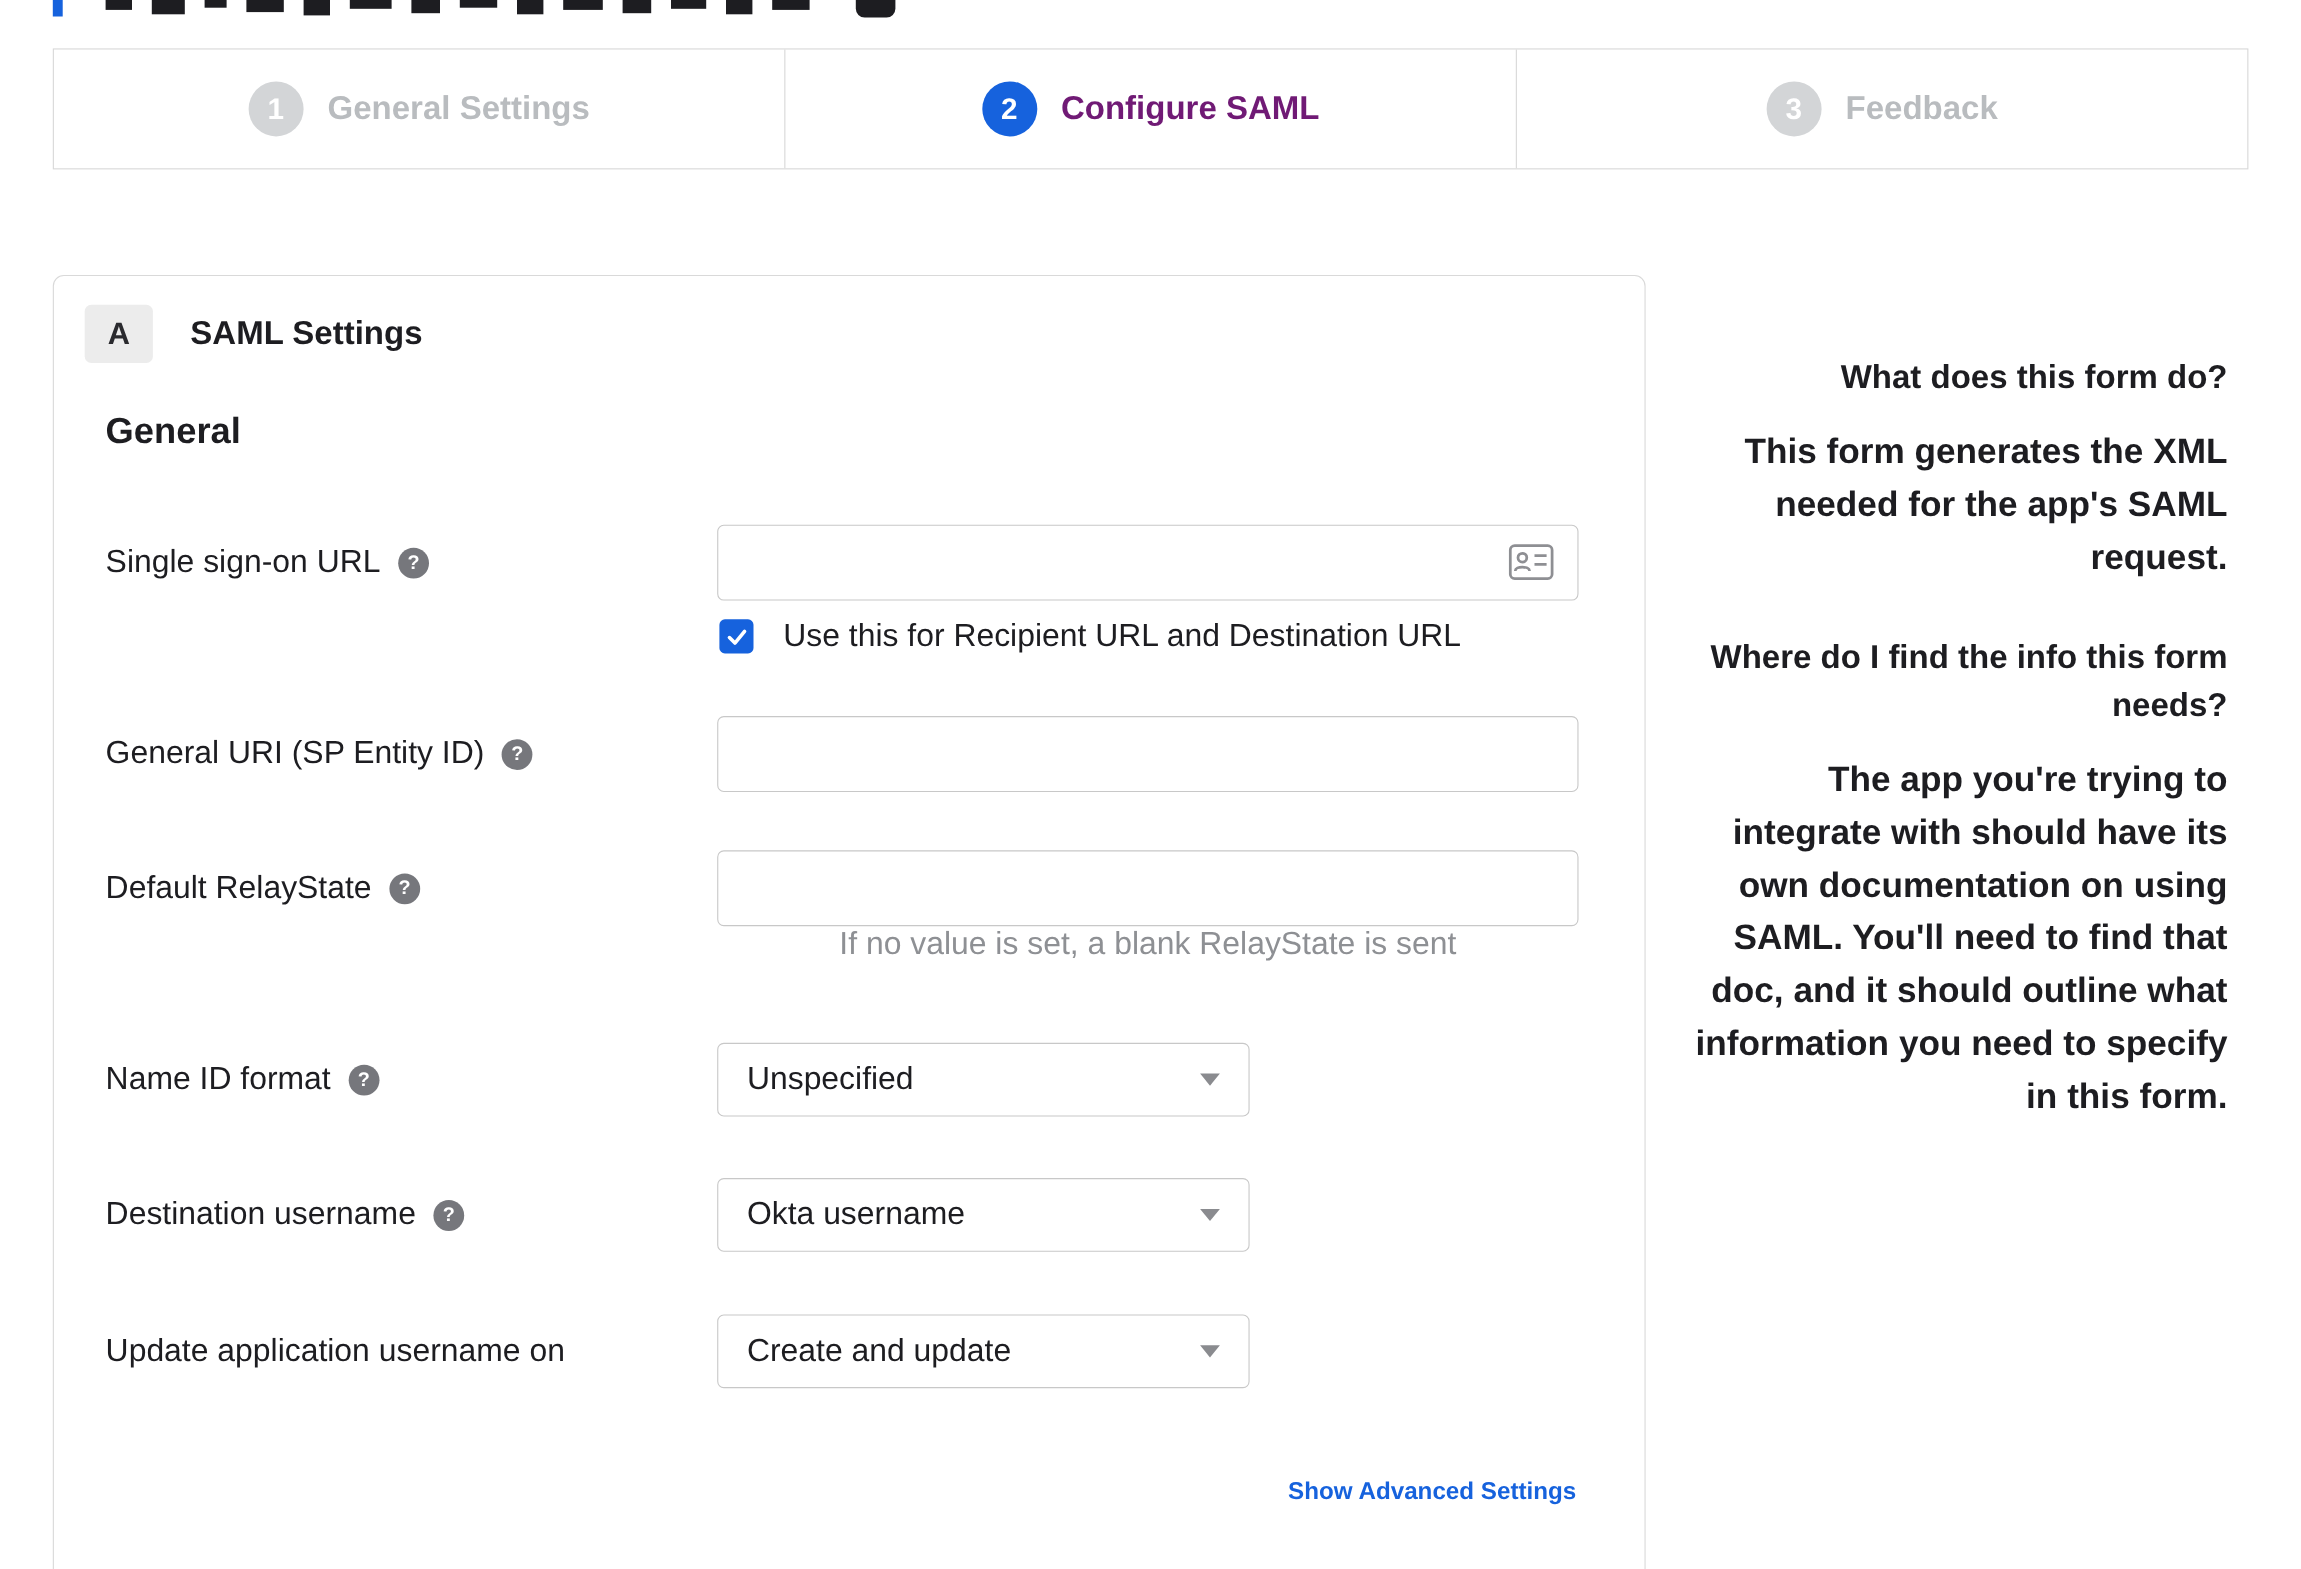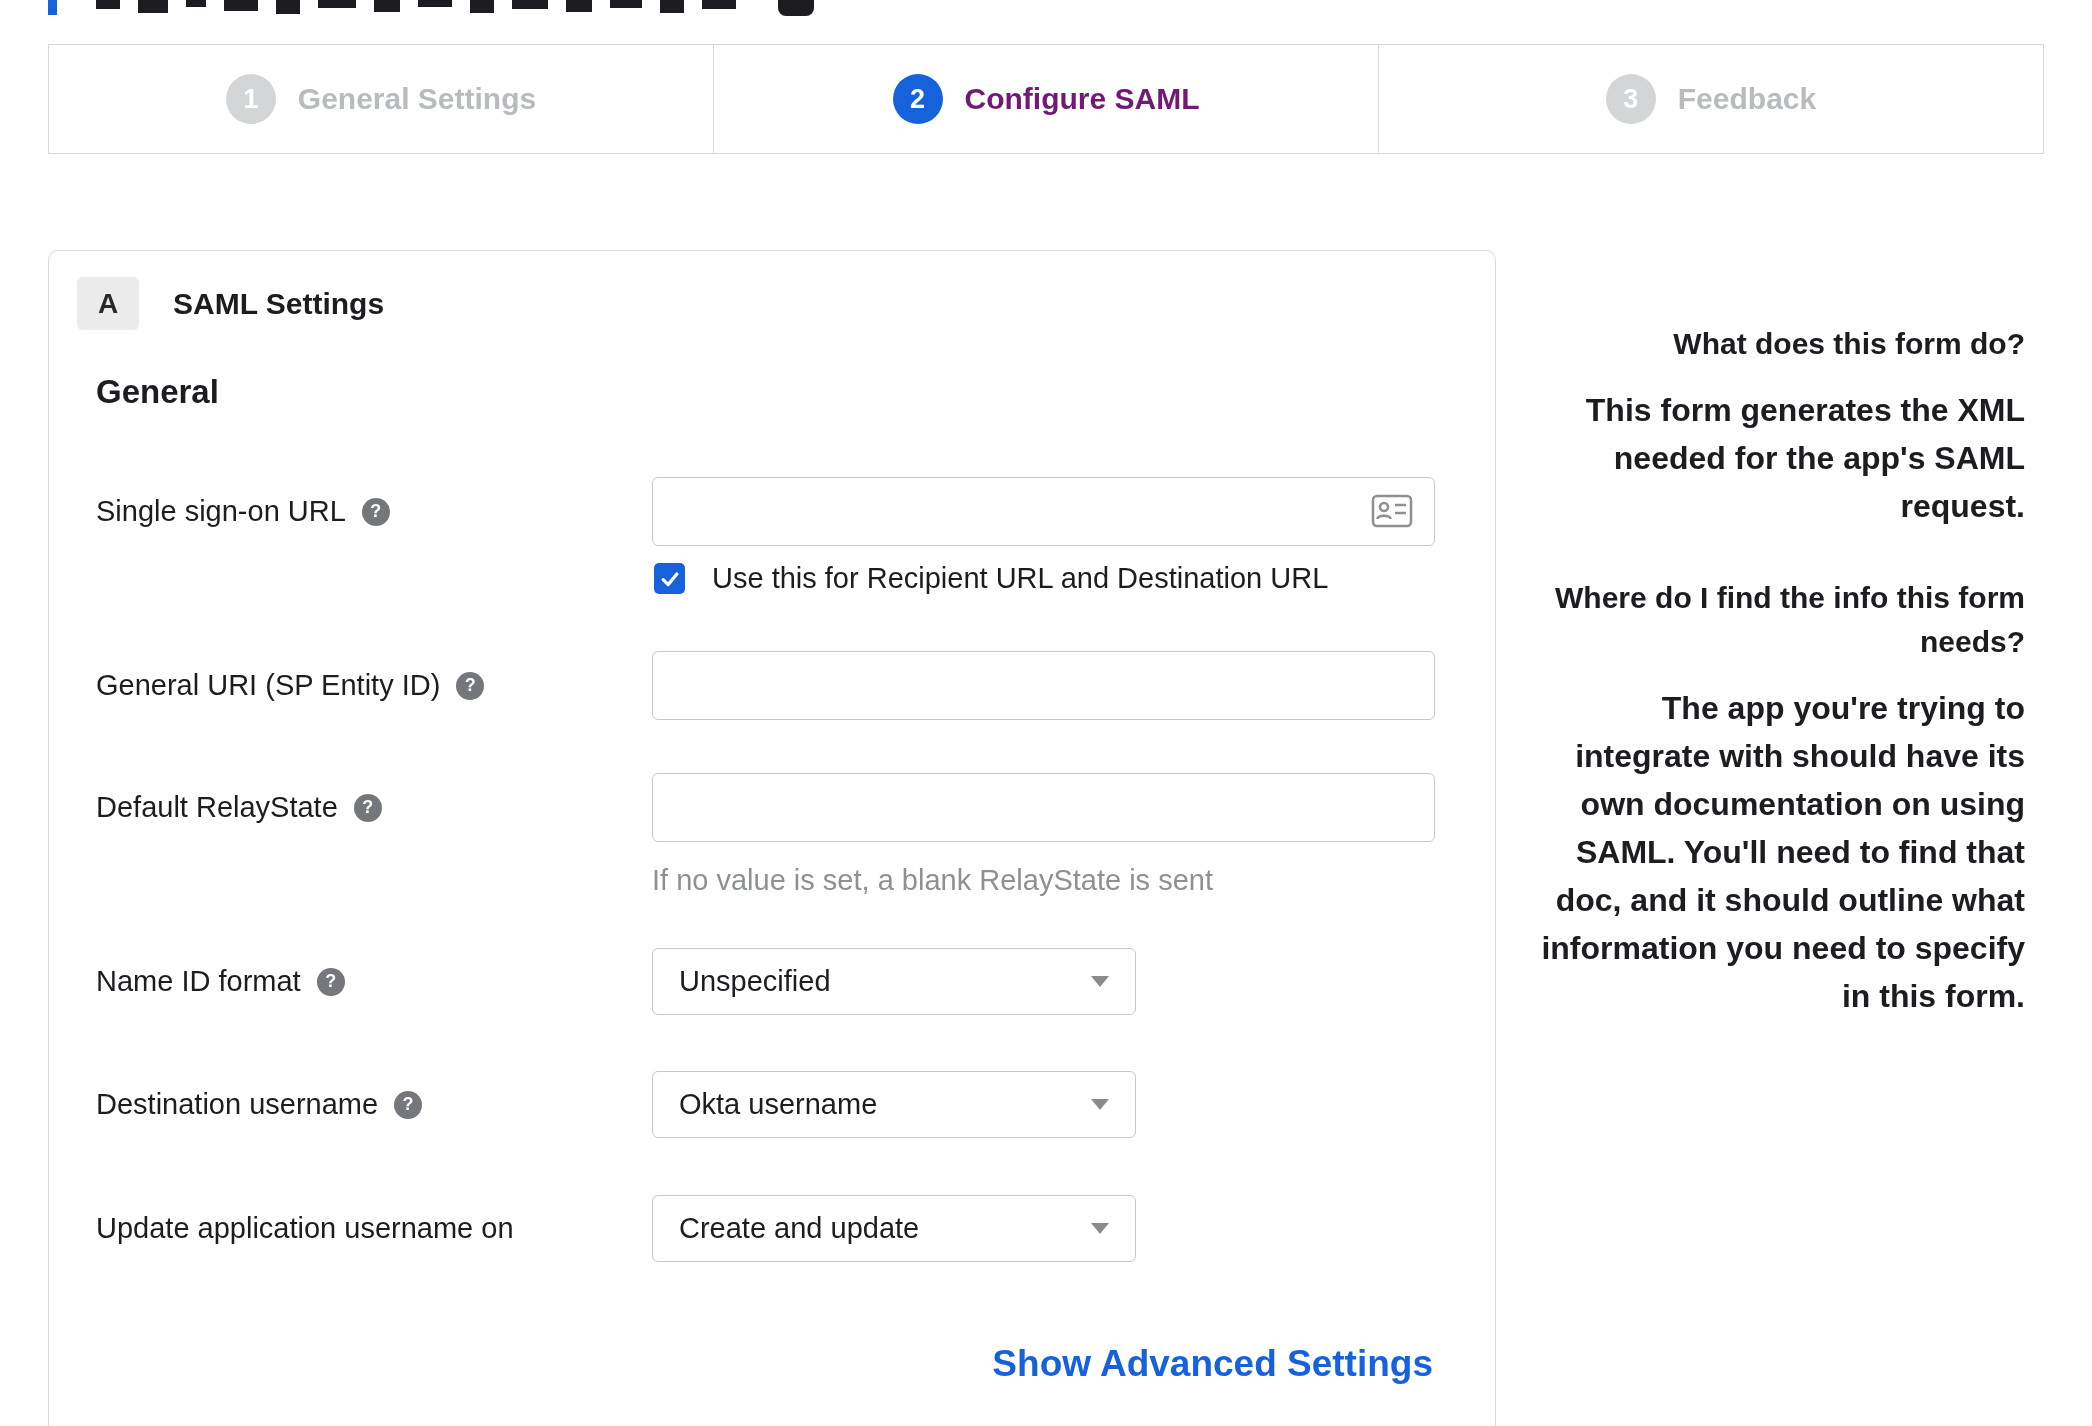--- a/index.html
+++ b/index.html
@@ -62,21 +62,21 @@
     cursor: pointer; flex: 0 0 auto;
   }
   .f-field { position: absolute; left: 603px; top: 0; width: 783px; }
   .text-input {
     width: 100%; height: 69px;
     border: 1px solid #c8c8c8; border-radius: 6px;
     font-family: "Liberation Sans", sans-serif; font-size: 29px;
     padding: 0 70px 0 24px; background: #fff; outline: none; color: #1d1d21;
   }
   .input-icon { position: absolute; right: 22px; top: 14px; width: 42px; height: 40px; }
-  .hint { margin-top: 22px; font-size: 29px; color: #8e9094; }
+  .hint { font-size: 29px; color: #8e9094; text-align: center; }
 
   .checkbox-wrap { position: absolute; left: 605px; display: flex; align-items: center; }
   .checkbox {
     width: 31px; height: 31px; border-radius: 5px; background: #1662dd;
     display: flex; align-items: center; justify-content: center; cursor: pointer; flex: 0 0 auto;
   }
   .cb-label { margin-left: 27px; font-size: 29px; }
 
   .select {
     width: 484px; height: 67px;
@@ -85,21 +85,21 @@
     padding: 0 26px; font-size: 29px; cursor: pointer;
   }
   .caret {
     width: 0; height: 0;
     border-left: 9px solid transparent; border-right: 9px solid transparent;
     border-top: 11px solid #8a8b8f;
   }
 
   .adv-link {
     position: absolute; top: 1092px; right: 62px;
-    color: #1662dd; font-size: 37px; font-weight: 600;
+    color: #1662dd; font-size: 22px; font-weight: 600;
     text-decoration: none; cursor: pointer;
   }
 
   
   .sidebar { position: absolute; left: 1533px; top: 322px; width: 492px; text-align: right; }
   .sb-q { font-size: 30px; font-weight: bold; line-height: 44px; }
   .sb-a { margin-top: 20px; font-size: 32px; line-height: 48px; font-weight: bold; }
   .sb-q + .sb-a + .sb-q, .sb-spacer { margin-top: 46px; }
 </style>
 </head>

